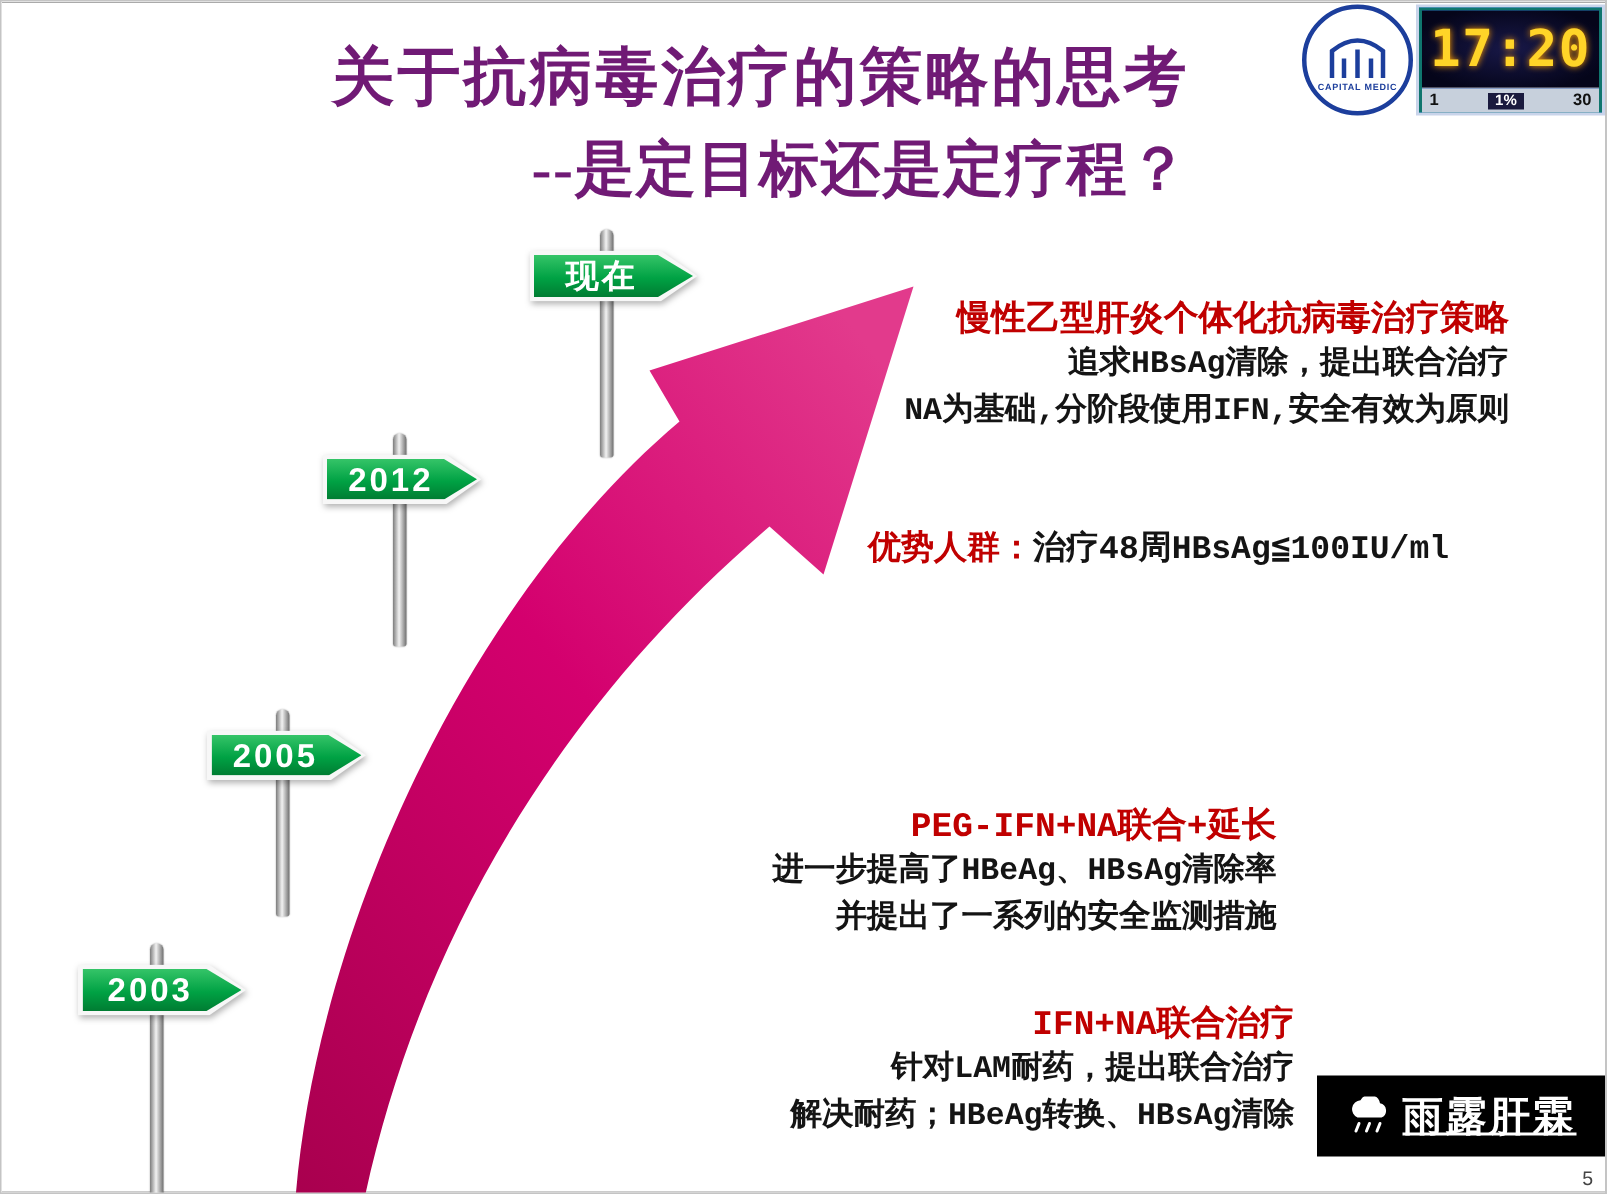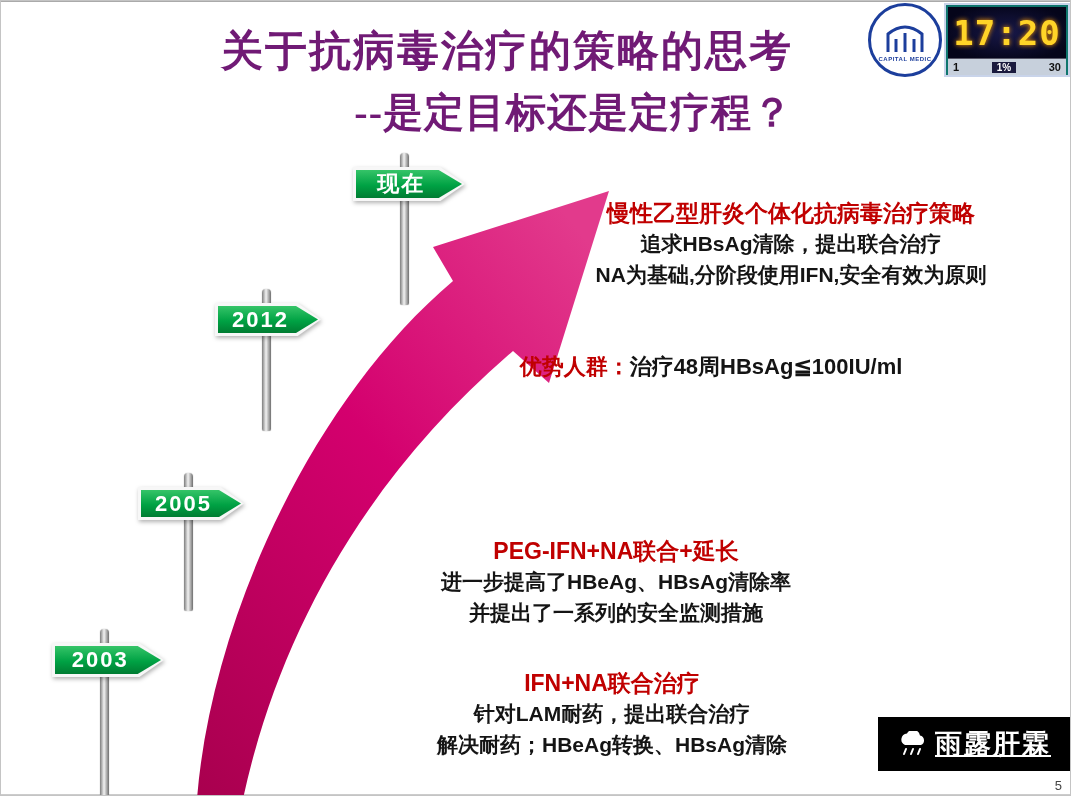--- a/index.html
+++ b/index.html
@@ -81,31 +81,31 @@
   .sign .inner {
     position:absolute; left:3px; top:3px; right:3px; bottom:3px;
     clip-path:polygon(0 0,78% 0,100% 50%,78% 100%,0 100%);
     background:linear-gradient(180deg,#35c468 0%, #00a244 55%, #007c32 100%);
     display:flex; align-items:center; justify-content:center; padding-right:14%;
     color:#fff; font-weight:bold; font-size:22px; letter-spacing:2px;
   }
 
   
   .note {
-    position:absolute; text-align:center; font-weight:bold; z-index:4;
-    font-family:Liberation Sans, sans-serif;
+    position:absolute; text-align:right; font-weight:bold; z-index:4;
+    font-family:Liberation Mono, monospace;
   }
   .note .head  { color:#c00000; font-size:23px; line-height:1.4; }
   .note .line  { color:#141414; font-size:21px; line-height:1.45; }
   .note .label { color:#c00000; font-size:22px; }
   .note .label-val { color:#141414; font-size:22px; }
   .note1 { left:575px; top:196px; width:430px; }
   .note2 { left:455px; top:350px; width:510px; }
   .note3 { left:380px; top:534px; width:470px; }
-  .note4 { left:371px; top:666px; width:480px; }
+  .note4 { left:382px; top:666px; width:480px; }
 
   
   .watermark {
     position:absolute; right:0; top:716px; width:192px; height:54px;
     background:#000; z-index:6; color:#fff;
     display:flex; align-items:center; justify-content:center; gap:8px;
   }
   .watermark-text { font-size:27px; font-weight:bold; letter-spacing:2px;text-decoration:underline; }
 
   .page-num { position:absolute; right:8px; bottom:2px; font-size:13px; color:#444; z-index:7; }

